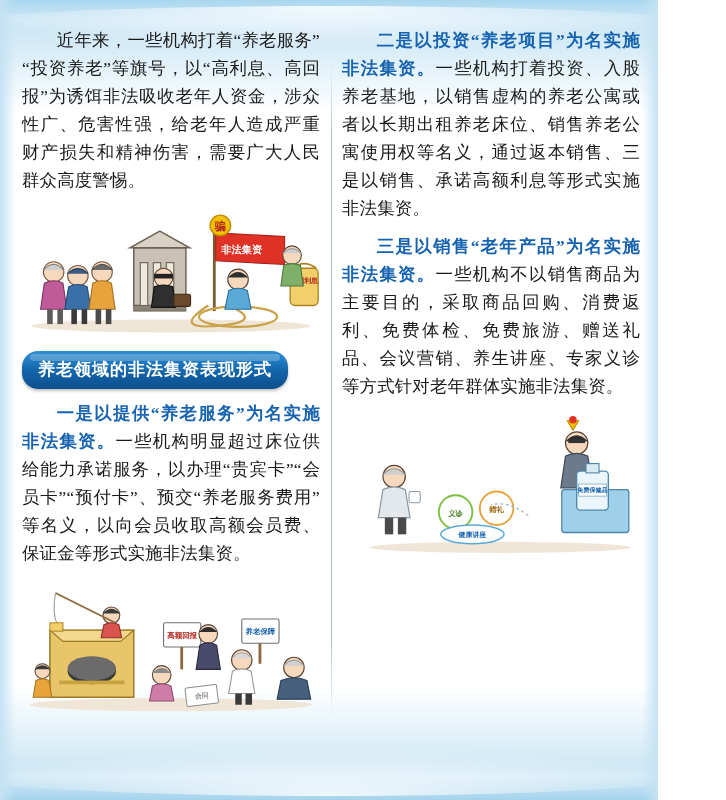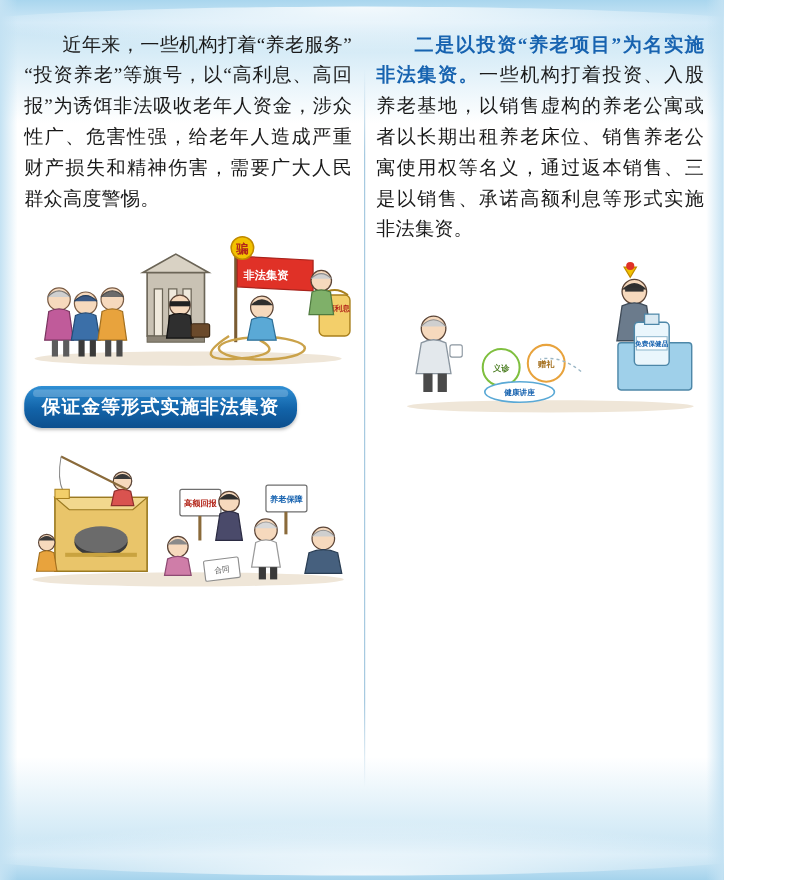--- a/index.html
+++ b/index.html
@@ -217,22 +217,23 @@
           </g>
 
           <g>
             <circle cx="290" cy="50" r="10" fill="#f6d9bd" stroke="#5b4436" stroke-width="1.2"></circle>
             <path d="M280 48 q10 -10 20 0" fill="#cfcfcf" stroke="#8d8d8d" stroke-width="1.1"></path>
             <path d="M281 61 q9 -4 18 0 l3 22 h-24 z" fill="#7fb069" stroke="#4f7a3f" stroke-width="1.2"></path>
           </g>
         </svg>
       </div>
 
-      <div class="banner">保证金等形式实施非法集资</div>
-
+      <div class="banner">养老领域的非法集资表现形式</div>
+
+      <p class="body"><span class="lead">一是以提供“养老服务”为名实施非法集资。</span><span>一些机构明显超过床位供给能力承诺服务，以办理“贵宾卡”“会员卡”“预付卡”、预交“养老服务费用”等名义，以向会员收取高额会员费、保证金等形式实施非法集资。</span></p>
 
       
       <div>
         <svg class="illus" viewBox="0 0 320 140" width="100%" height="140" aria-hidden="true">
           <ellipse cx="160" cy="132" rx="152" ry="7" fill="#efe6d8"></ellipse>
 
           <g>
             <polygon points="30,52 120,52 120,124 30,124" fill="#e9c56a" stroke="#9b7a21" stroke-width="1.6"></polygon>
             <polygon points="30,52 120,52 106,64 44,64" fill="#f2d88e" stroke="#9b7a21" stroke-width="1.2"></polygon>
             <ellipse cx="75" cy="96" rx="26" ry="14" fill="#3b3b3b"></ellipse>
@@ -298,20 +299,21 @@
           </g>
         </svg>
       </div>
 
     </div>
 
     <div class="col">
 
       <p class="body"><span class="lead">二是以投资“养老项目”为名实施非法集资。</span><span>一些机构打着投资、入股养老基地，以销售虚构的养老公寓或者以长期出租养老床位、销售养老公寓使用权等名义，通过返本销售、三是以销售、承诺高额利息等形式实施非法集资。</span></p>
 
+      <p class="body"><span class="lead">三是以销售“老年产品”为名实施非法集资。</span><span>一些机构不以销售商品为主要目的，采取商品回购、消费返利、免费体检、免费旅游、赠送礼品、会议营销、养生讲座、专家义诊等方式针对老年群体实施非法集资。</span></p>
 
       <div>
         <svg class="illus" viewBox="0 0 320 150" width="100%" height="150" aria-hidden="true">
           <ellipse cx="170" cy="142" rx="140" ry="6" fill="#efe6d8"></ellipse>
 
           <g>
             <circle cx="252" cy="30" r="12" fill="#f6d9bd" stroke="#5b4436" stroke-width="1.3"></circle>
             <path d="M240 28 q12 -13 24 0" fill="#2f2f2f"></path>
             <rect x="243" y="26" width="18" height="4" fill="#333"></rect>
             <path d="M240 44 q12 -6 24 0 l5 34 h-34 z" fill="#6b7b8c" stroke="#3f4b58" stroke-width="1.3"></path>

